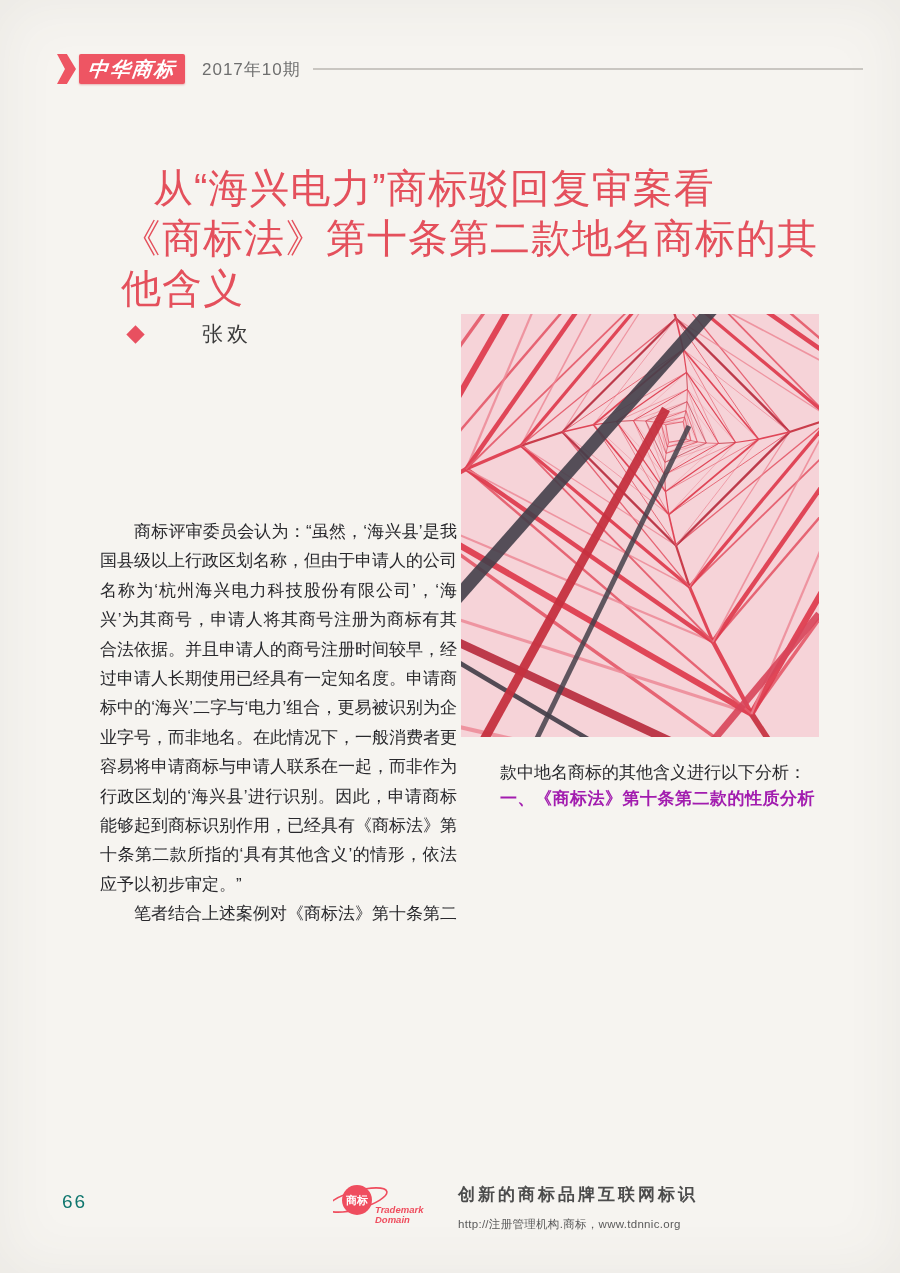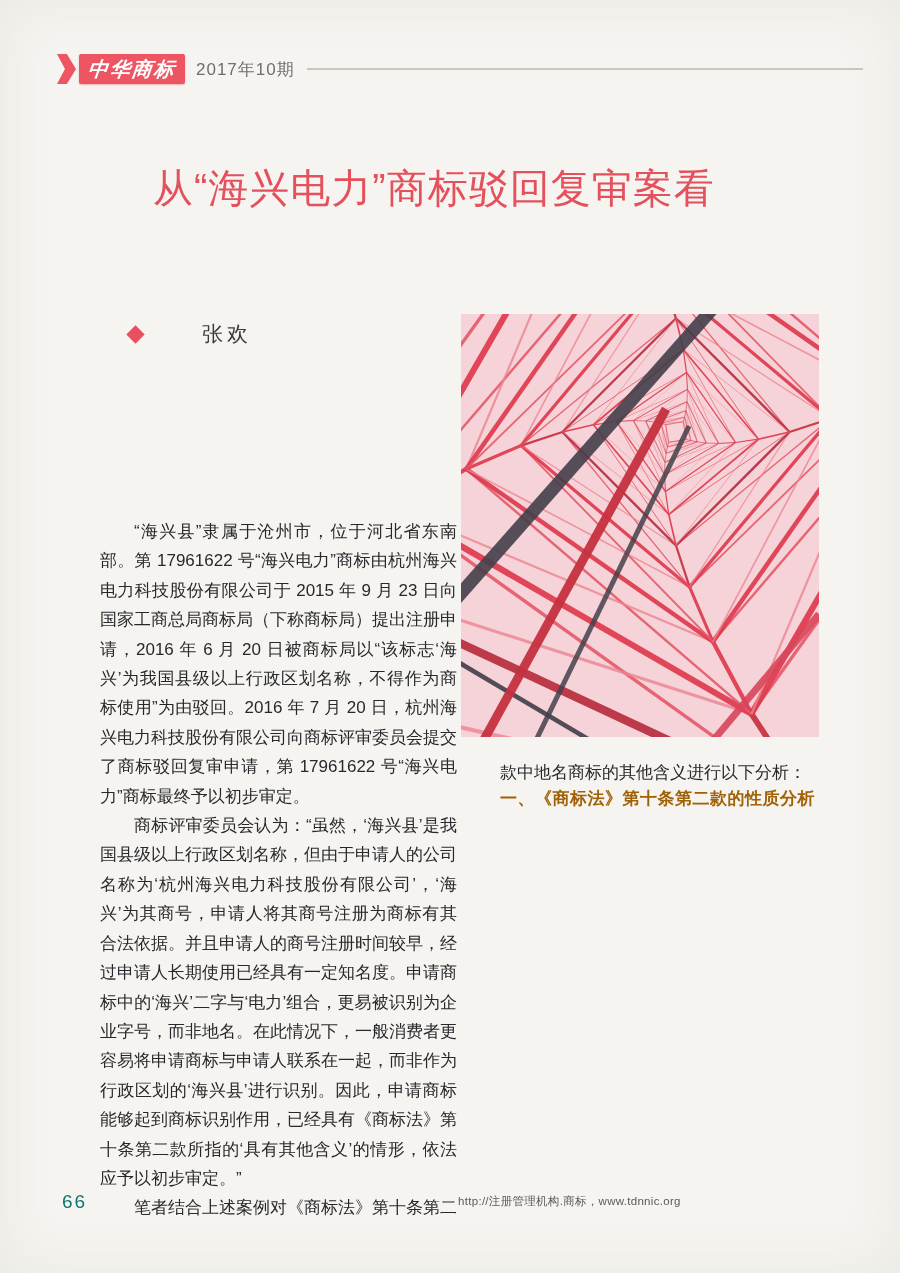--- a/index.html
+++ b/index.html
@@ -11,21 +11,21 @@
     color:#28282c;
   }
   
   .header{position:absolute;left:57px;top:54px;width:806px;display:flex;align-items:center;}
   .chevron{width:19px;height:30px;background:#ee5563;margin-right:3px;
     clip-path:polygon(0 0,52% 0,100% 50%,52% 100%,0 100%,42% 50%);}
   .ribbon{height:30px;background:#ee5563;border-radius:2px;display:flex;align-items:center;
     padding:0 9px;box-shadow:0 1px 2px rgba(200,60,70,.35);}
   .ribbon span{color:#fff;font-family:"DejaVu Serif","Liberation Serif",serif;
     font-style:italic;font-weight:bold;font-size:20px;letter-spacing:2px;transform:skewX(-6deg);}
-  .issue{margin-left:11px;font-size:17px;color:#6e6e6e;letter-spacing:1px;}
+  .issue{margin-left:17px;font-size:17px;color:#6e6e6e;letter-spacing:1px;}
   .rule{flex:1;height:2px;background:#c9c6c1;margin-left:12px;}
   
   .title{position:absolute;left:105px;top:163px;width:730px;
     color:#e4505c;font-size:40px;line-height:50px;letter-spacing:1px;font-weight:500;}
   .title .l1{padding-left:48px;}
   .title .l2{padding-left:16px;}
   
   .author{position:absolute;left:129px;top:320px;display:flex;align-items:center;}
   .diamond{width:13px;height:13px;background:#e85060;transform:rotate(45deg);margin-right:16px;}
   .author-name{font-family:"DejaVu Serif","Liberation Serif",serif;font-size:21px;
@@ -34,21 +34,21 @@
   .figure{position:absolute;left:461px;top:314px;width:358px;height:423px;}
   .figure svg{display:block;}
   
   .col{position:absolute;text-align:justify;}
   .col p{margin:0;text-indent:2em;font-size:17px;}
   .left-col{left:100px;top:517px;width:357px;}
   .left-col p{line-height:29.4px;}
   .right-col{left:486px;top:760px;width:358px;margin-left:14px;}
   .right-col p{line-height:26.3px;}
   .right-col .cont{text-indent:0;}
-  .section-heading{margin-top:25px;font-size:19px;font-weight:bold;color:#a16207;
+  .section-heading{margin-top:25px;font-size:19px;font-weight:bold;color:#a21caf;
     letter-spacing:.5px;text-indent:0 !important;line-height:24px;}
   .right-col .body1{margin-top:11px;}
   
   .page-number{position:absolute;left:62px;top:1191px;font-size:19px;font-weight:500;
     color:#0f766e;letter-spacing:2px;}
   .footer-logo{position:absolute;left:333px;top:1176px;}
   .footer-text{position:absolute;left:458px;top:1183px;}
   .slogan{font-size:17px;font-weight:bold;color:#4c4c4c;letter-spacing:3px;}
   .url{margin-top:11px;font-size:11.5px;color:#5a5a5a;letter-spacing:.3px;}
 </style>
@@ -61,20 +61,21 @@
     <div class="chevron"></div>
     <div class="ribbon">
       <span>中华商标</span>
     </div>
     <div class="issue">2017年10期</div>
     <div class="rule"></div>
   </div>
 
   <div class="title">
     <div class="l1">从“海兴电力”商标驳回复审案看</div>
+    <div class="l2">《商标法》第十条第二款地名商标的其他含义</div>
   </div>
 
   <div class="author">
     <span class="diamond"></span>
     <span class="author-name">张欢</span>
   </div>
 
   <div class="figure">
     <svg id="tower" width="358" height="423" viewBox="0 0 358 423">
       <rect x="0" y="0" width="358" height="423" fill="#f6d3d8"></rect>
@@ -291,30 +292,40 @@
         <line x1="222.19200111924636" y1="107.72875793706126" x2="225.27124206293874" y2="125.19200111924636" stroke="#dd3a4c" stroke-width="0.7" stroke-opacity="0.92"></line>
         <line x1="225.27124206293874" y1="125.19200111924636" x2="207.80799888075364" y2="128.27124206293874" stroke="#dd3a4c" stroke-width="0.7" stroke-opacity="0.92"></line>
         <line x1="-45" y1="330" x2="300" y2="-60" stroke="#443f4a" stroke-width="13" stroke-opacity="0.9"></line>
         <line x1="8" y1="453" x2="205" y2="95" stroke="#c5303f" stroke-width="9" stroke-opacity="0.95"></line>
         <line x1="62" y1="453" x2="228" y2="112" stroke="#443f4a" stroke-width="5" stroke-opacity="0.85"></line>
         <line x1="358" y1="300" x2="230" y2="453" stroke="#d8455a" stroke-width="7" stroke-opacity="0.9"></line>
       </svg>
   </div>
 
   <div class="col left-col">
-    <p>“海兴县”隶属于沧州市，位于河北省东南部。第 17961622 号“海兴电力”商标由杭州海兴电力科技股份有限公司于 2015 年 9 月 23 日向国家工商总局商标局（下称商标局）提出注册申请，2016 年 6 月 20 日被商标局以“该标志‘海兴’为我国县级以上行政区划名称，不得作为商标使用”为由驳回。2016 年 7 月 20 日，杭州海兴电力科技股份有限公司向商标评审委员会提交了商标驳回复审申请，第 17961622 号“海兴电力”商标最终予以初步审定。</p>
     <p>商标评审委员会认为：“虽然，‘海兴县’是我国县级以上行政区划名称，但由于申请人的公司名称为‘杭州海兴电力科技股份有限公司’，‘海兴’为其商号，申请人将其商号注册为商标有其合法依据。并且申请人的商号注册时间较早，经过申请人长期使用已经具有一定知名度。申请商标中的‘海兴’二字与‘电力’组合，更易被识别为企业字号，而非地名。在此情况下，一般消费者更容易将申请商标与申请人联系在一起，而非作为行政区划的‘海兴县’进行识别。因此，申请商标能够起到商标识别作用，已经具有《商标法》第十条第二款所指的‘具有其他含义’的情形，依法应予以初步审定。”</p>
     <p>笔者结合上述案例对《商标法》第十条第二</p>
   </div>
 
   <div class="col right-col">
     <p class="cont">款中地名商标的其他含义进行以下分析：</p>
     <p class="section-heading">一、《商标法》第十条第二款的性质分析</p>
   </div>
 
   <div class="page-number">66</div>
 
+  <div class="footer-logo">
+    <svg width="104" height="54" viewBox="0 0 104 54">
+      <ellipse cx="24" cy="24" rx="31" ry="9" fill="none" stroke="#ef4d5e" stroke-width="1.6" transform="rotate(-16 24 24)"></ellipse>
+      <circle cx="24" cy="24" r="15" fill="#ef4d5e"></circle>
+      <circle cx="-4.5" cy="31" r="2.6" fill="#ef4d5e"></circle>
+      <text x="24" y="28" text-anchor="middle" font-size="11" font-weight="bold" fill="#ffffff">商标</text>
+      <text x="42" y="37" font-size="9.5" font-style="italic" font-weight="bold" fill="#ef4d5e">Trademark</text>
+      <text x="42" y="47" font-size="9.5" font-style="italic" font-weight="bold" fill="#ef4d5e">Domain</text>
+    </svg>
+  </div>
 
   <div class="footer-text">
+    <div class="slogan">创新的商标品牌互联网标识</div>
     <div class="url">http://注册管理机构.商标，www.tdnnic.org</div>
   </div>
 
 </div>
 
 </body></html>

